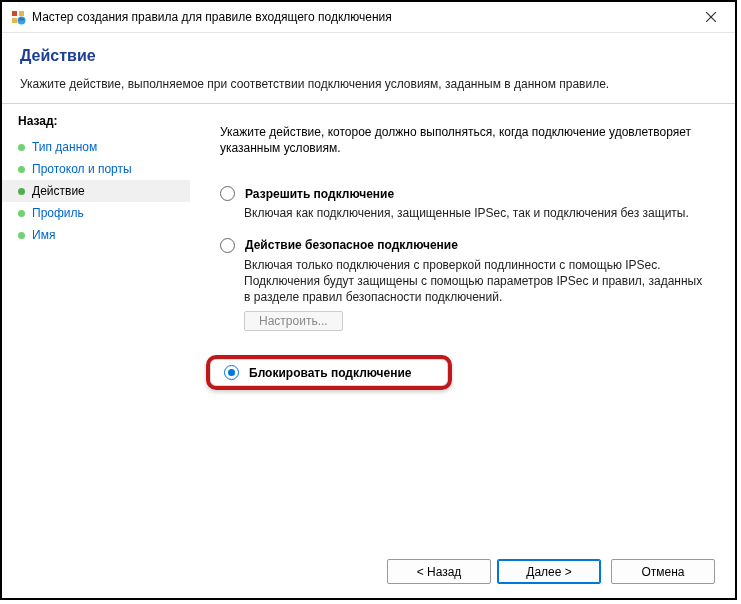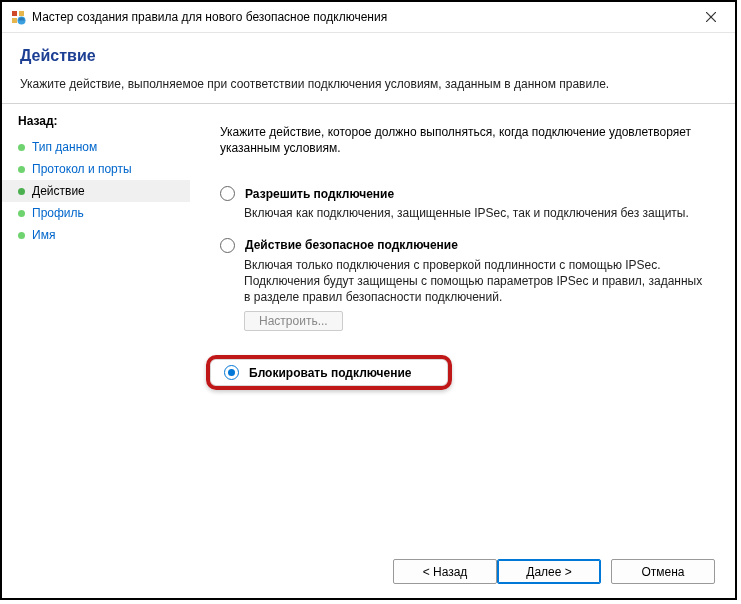--- a/index.html
+++ b/index.html
@@ -194,40 +194,40 @@
     border-radius: 2px;
     padding: 0 12px;
     cursor: default;
   }
   .btn.primary {
     border: 1px solid #0078d7;
     box-shadow: inset 0 0 0 1px #0078d7;
   }
   .btn-group {
     display: flex;
-    gap: 0;
+    gap: 6px;
   }
 </style>
 </head>
 <body>
 
 <div class="window">
 
   <div class="titlebar">
     <div class="title">
       <span class="app-icon">
         <svg viewBox="0 0 16 16">
           <path d="M2 2 h5 v5 h-5 z" fill="#d04a2a"></path>
           <path d="M9 2 h5 v5 h-5 z" fill="#e6b54c"></path>
           <path d="M2 9 h5 v5 h-5 z" fill="#e6b54c"></path>
           <circle cx="11.5" cy="11.5" r="4" fill="#3aa0e0"></circle>
           <path d="M8.5 11.5 a3 3 0 0 1 6 0" fill="#2c7bb5"></path>
         </svg>
       </span>
-      <span>Мастер создания правила для нового безопасное подключения</span>
+      <span>Мастер создания правила для правиле входящего подключения</span>
     </div>
     <div class="close">
       <svg width="10" height="10" viewBox="0 0 10 10">
         <line x1="0" y1="0" x2="10" y2="10" stroke="#333" stroke-width="1.2"></line>
         <line x1="10" y1="0" x2="0" y2="10" stroke="#333" stroke-width="1.2"></line>
       </svg>
     </div>
   </div>
 
   <div class="header-band">

